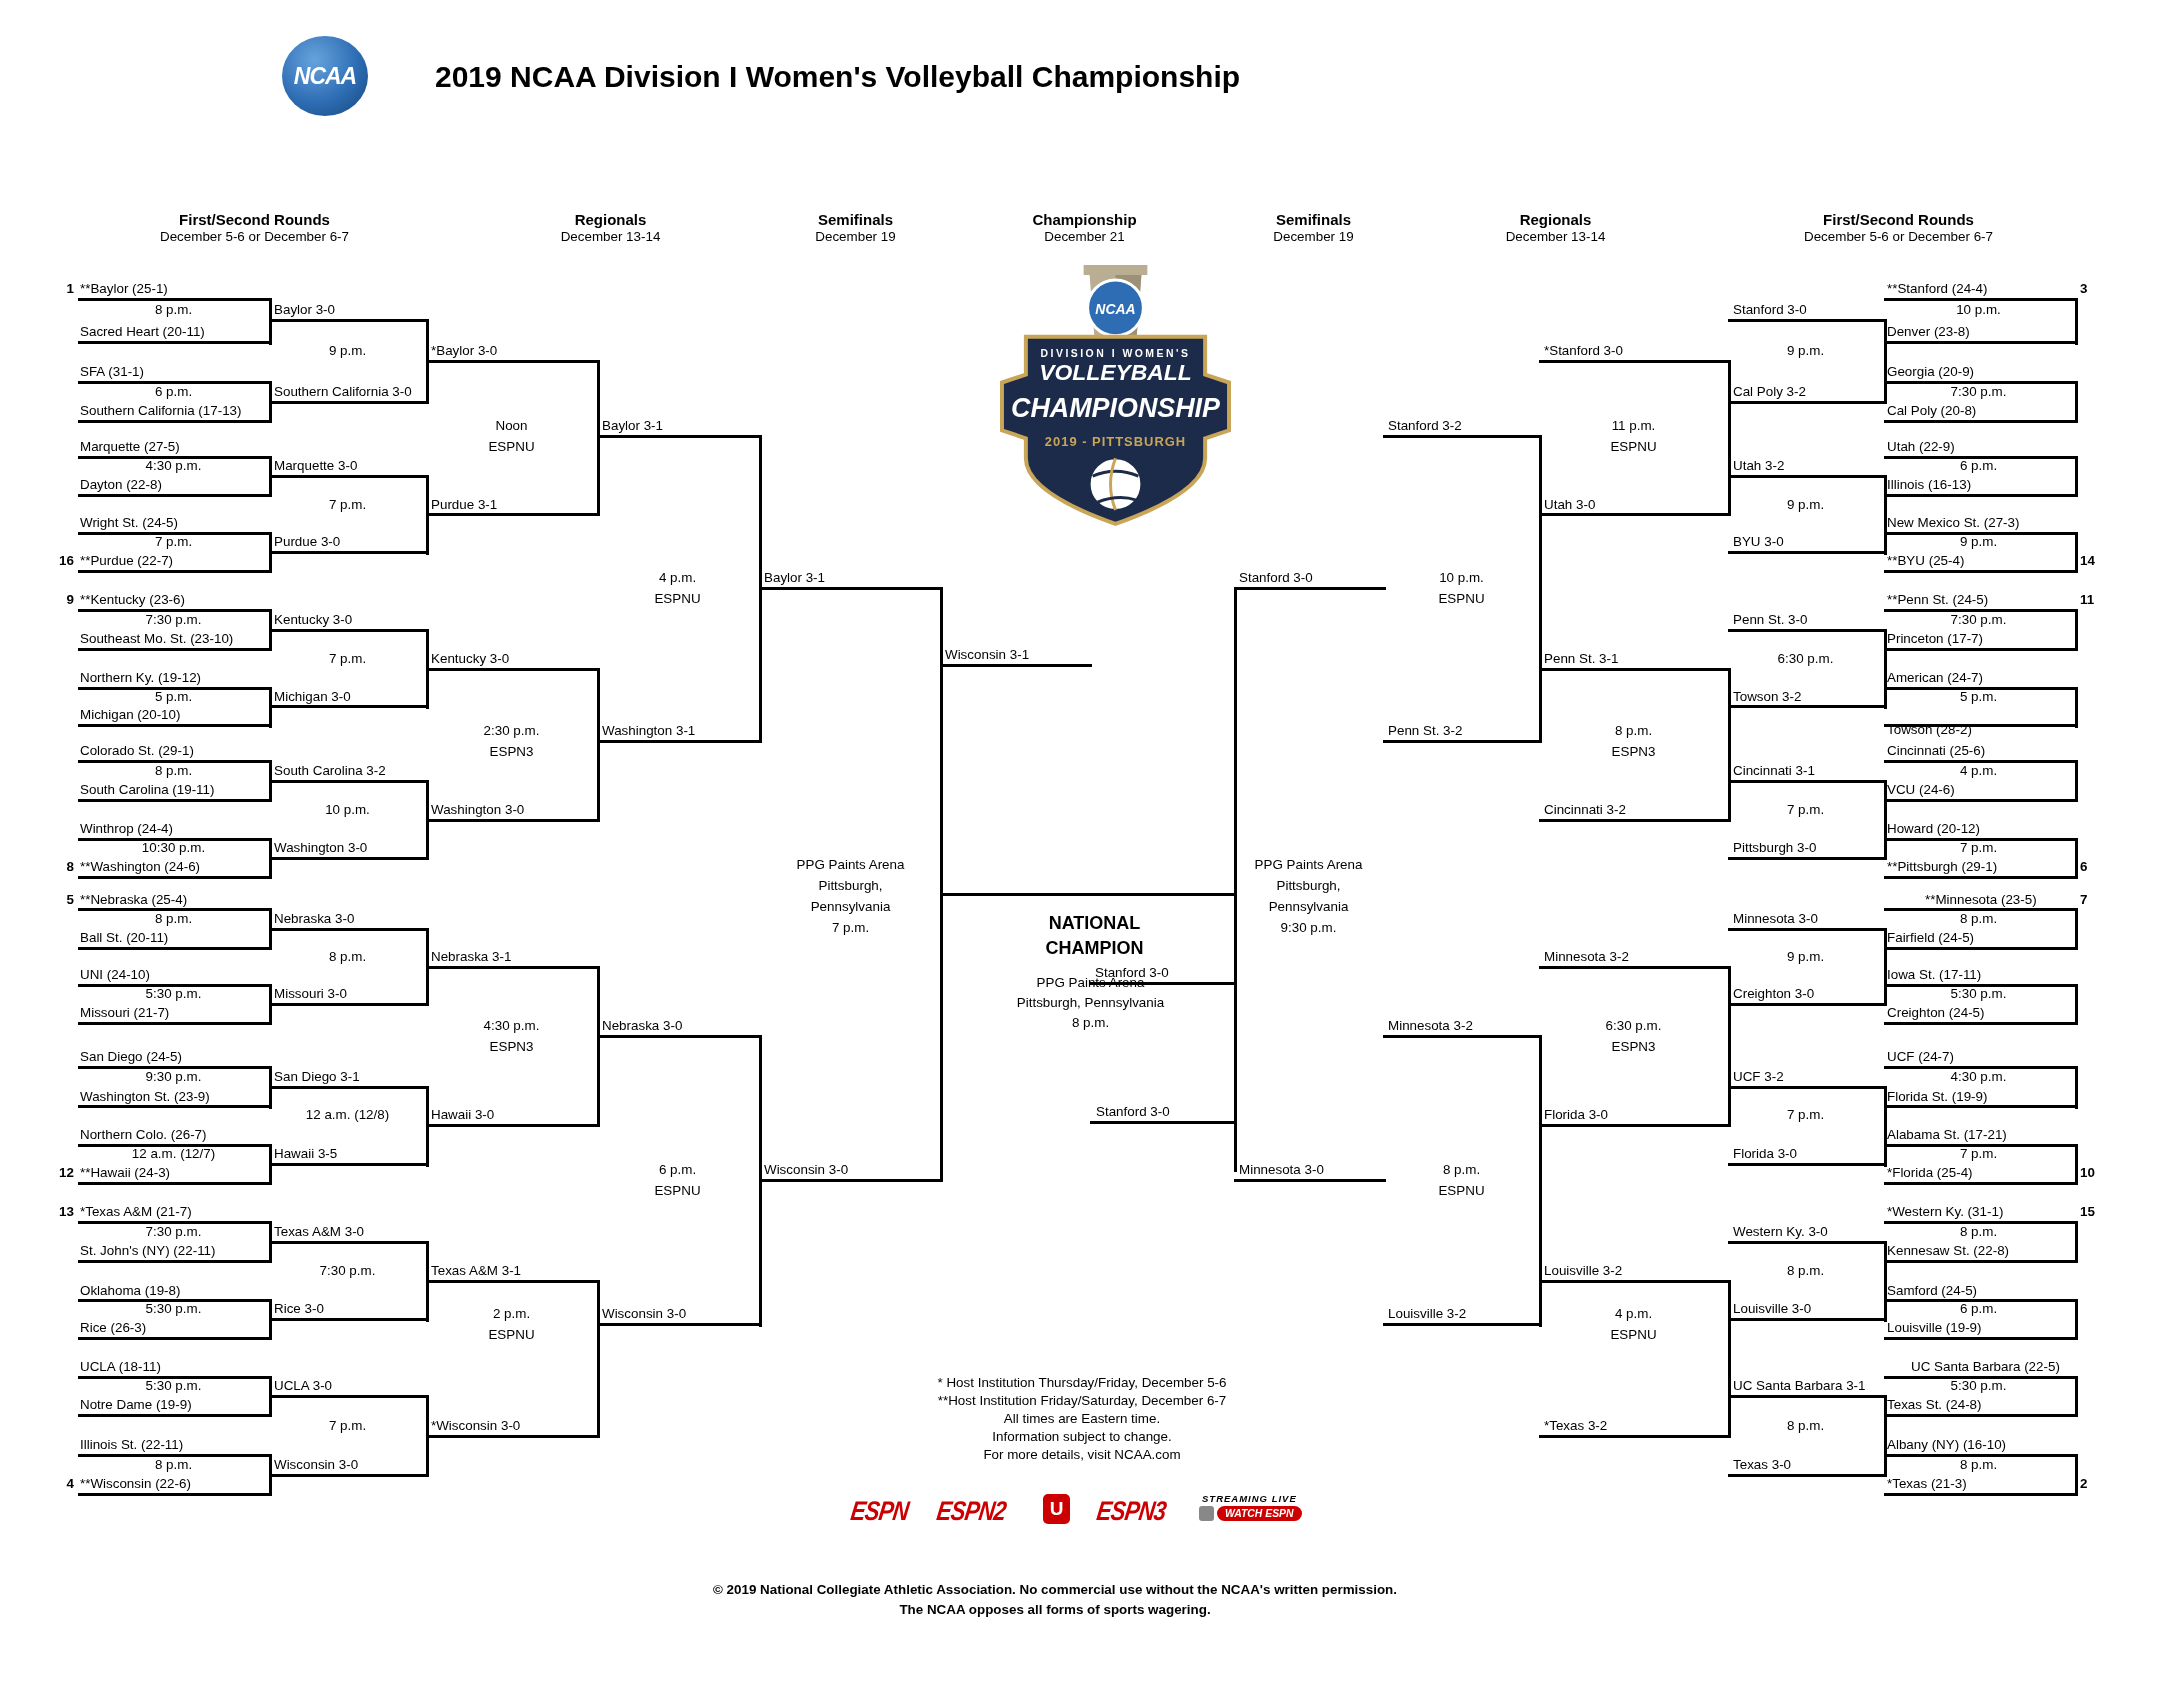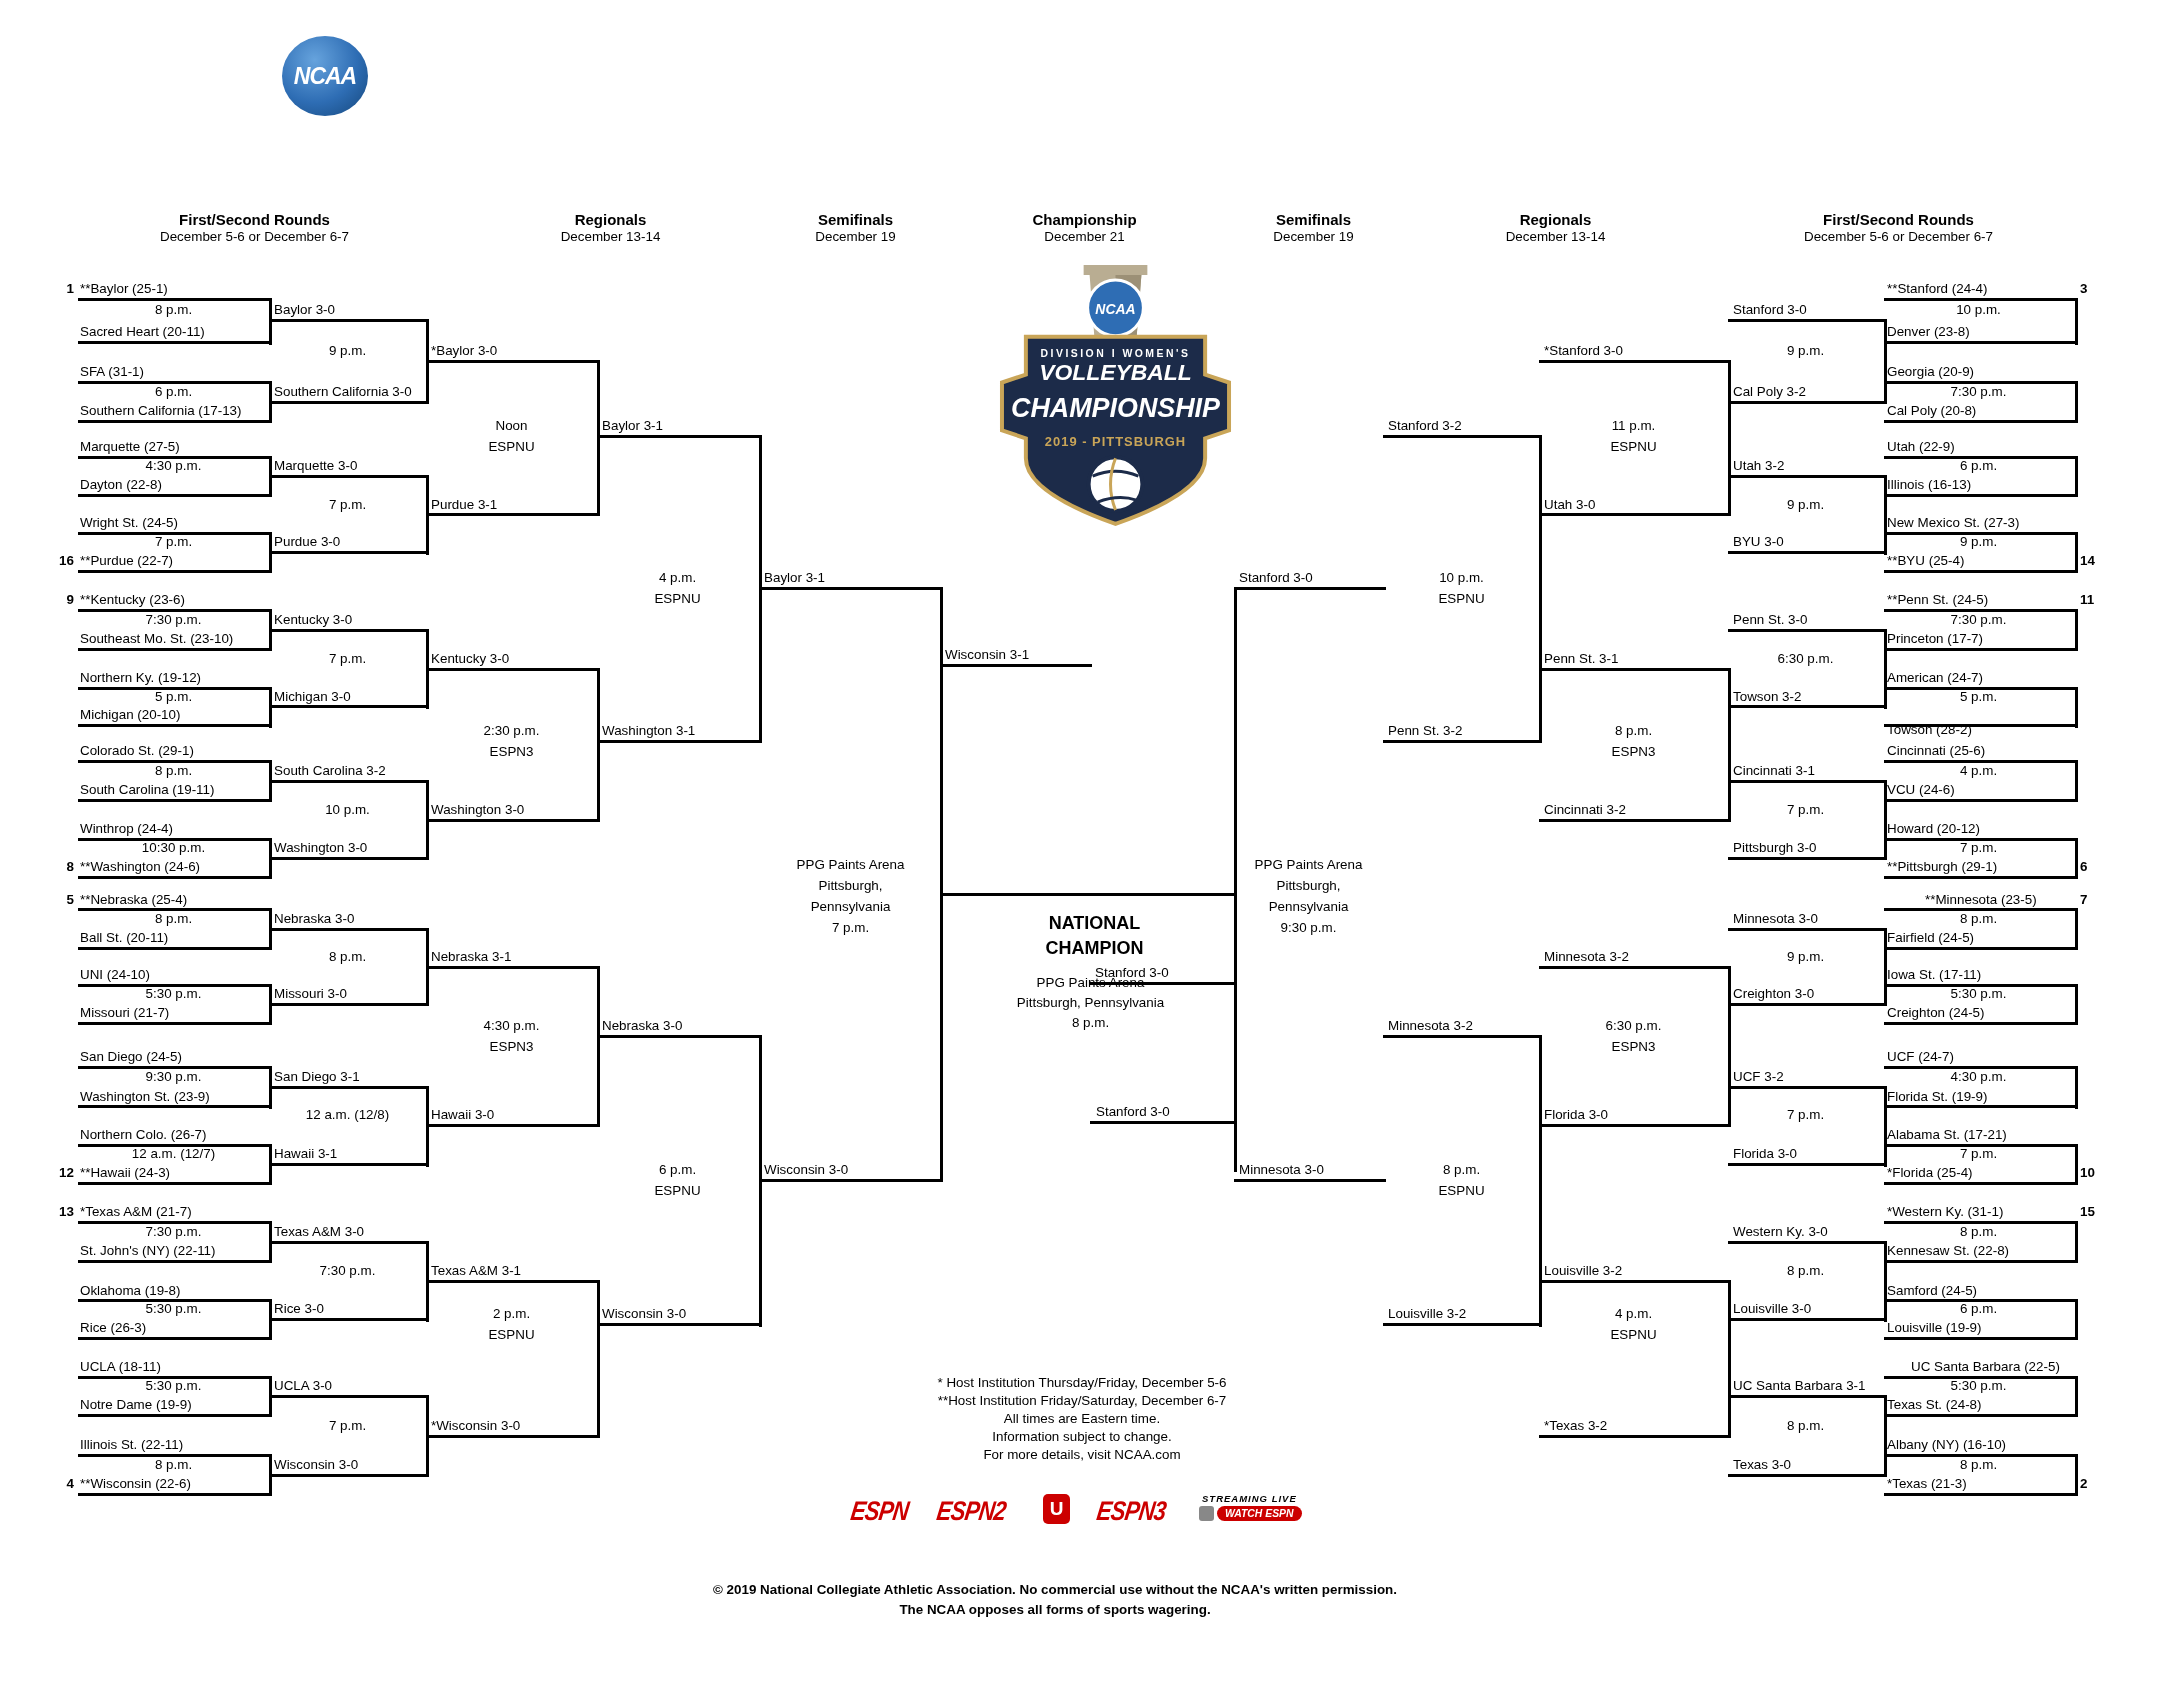--- a/index.html
+++ b/index.html
@@ -34,20 +34,21 @@
   svg text{font-family:"Liberation Sans", sans-serif;}
 </style>
 </head>
 <body>
 
 <div id="canvas">
 
   <div id="ncaa-logo">
     <span>NCAA</span>
   </div>
+  <div id="title">2019 NCAA Division I Women's Volleyball Championship</div>
 
   <div class="colhead" style="left:105px;top:211px">First/Second Rounds</div>
   <div class="coldate" style="left:105px;top:229px">December 5-6 or December 6-7</div>
   <div class="colhead" style="left:461px;top:211px">Regionals</div>
   <div class="coldate" style="left:461px;top:229px">December 13-14</div>
   <div class="colhead" style="left:706px;top:211px">Semifinals</div>
   <div class="coldate" style="left:706px;top:229px">December 19</div>
   <div class="colhead" style="left:935px;top:211px">Championship</div>
   <div class="coldate" style="left:935px;top:229px">December 21</div>
   <div class="colhead" style="left:1164px;top:211px">Semifinals</div>
@@ -168,21 +169,21 @@
       <div class="hl" style="left: 269px; top: 1086px; width: 160px;"></div>
       <div class="lbl" style="left: 274px; top: 1069px;">San Diego 3-1</div>
       <div class="hl" style="left: 78px; top: 1144px; width: 194px;"></div>
       <div class="hl" style="left: 78px; top: 1182px; width: 194px;"></div>
       <div class="vl" style="left: 269px; top: 1144px; width: 3px; height: 41px;"></div>
       <div class="lbl" style="left: 80px; top: 1127px;">Northern Colo. (26-7)</div>
       <div class="lbl" style="left: 80px; top: 1165px;">**Hawaii (24-3)</div>
       <div class="lbl ctr" style="left: 94px; top: 1146px; width: 159px;">12 a.m. (12/7)</div>
       <div class="lbl bold" style="left: 34px; width: 40px; text-align: right; top: 1165px;">12</div>
       <div class="hl" style="left: 269px; top: 1163px; width: 160px;"></div>
-      <div class="lbl" style="left: 274px; top: 1146px;">Hawaii 3-1</div>
+      <div class="lbl" style="left: 274px; top: 1146px;">Hawaii 3-5</div>
       <div class="hl" style="left: 78px; top: 1221px; width: 194px;"></div>
       <div class="hl" style="left: 78px; top: 1260px; width: 194px;"></div>
       <div class="vl" style="left: 269px; top: 1221px; width: 3px; height: 42px;"></div>
       <div class="lbl" style="left: 80px; top: 1204px;">*Texas A&amp;M (21-7)</div>
       <div class="lbl" style="left: 80px; top: 1243px;">St. John's (NY) (22-11)</div>
       <div class="lbl ctr" style="left: 94px; top: 1224px; width: 159px;">7:30 p.m.</div>
       <div class="lbl bold" style="left: 34px; width: 40px; text-align: right; top: 1204px;">13</div>
       <div class="hl" style="left: 269px; top: 1241px; width: 160px;"></div>
       <div class="lbl" style="left: 274px; top: 1224px;">Texas A&amp;M 3-0</div>
       <div class="hl" style="left: 78px; top: 1299px; width: 194px;"></div>

